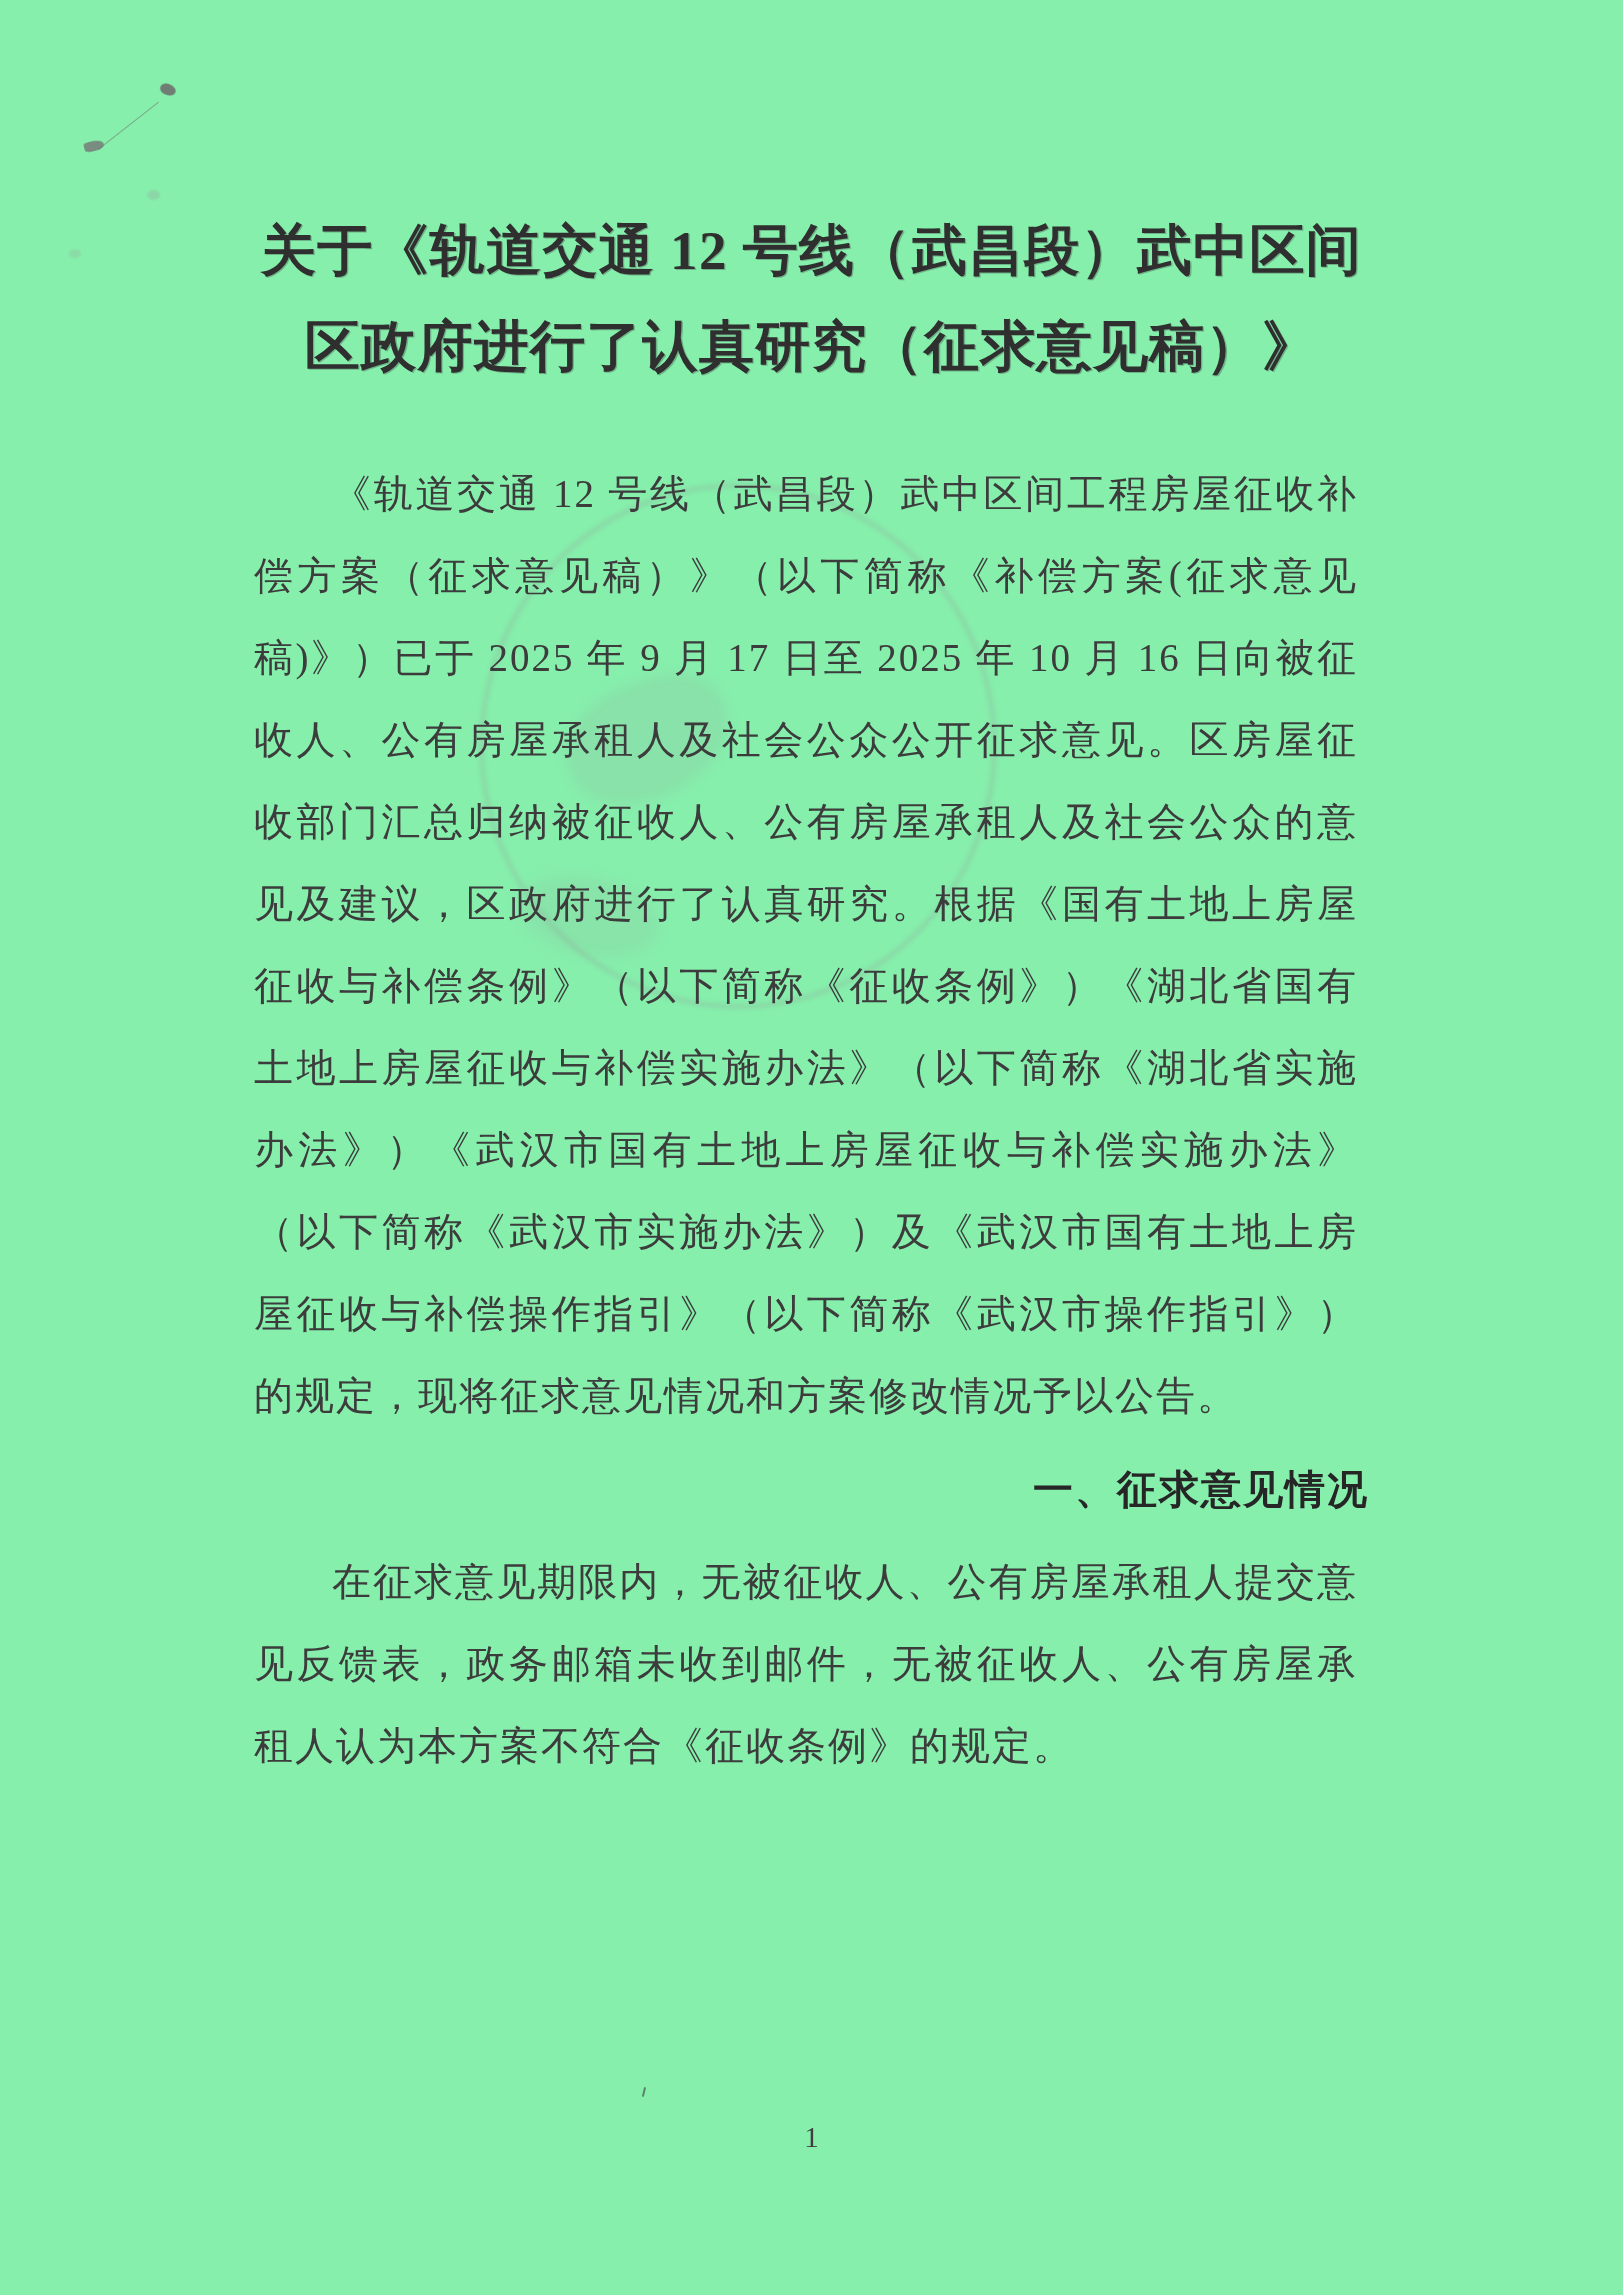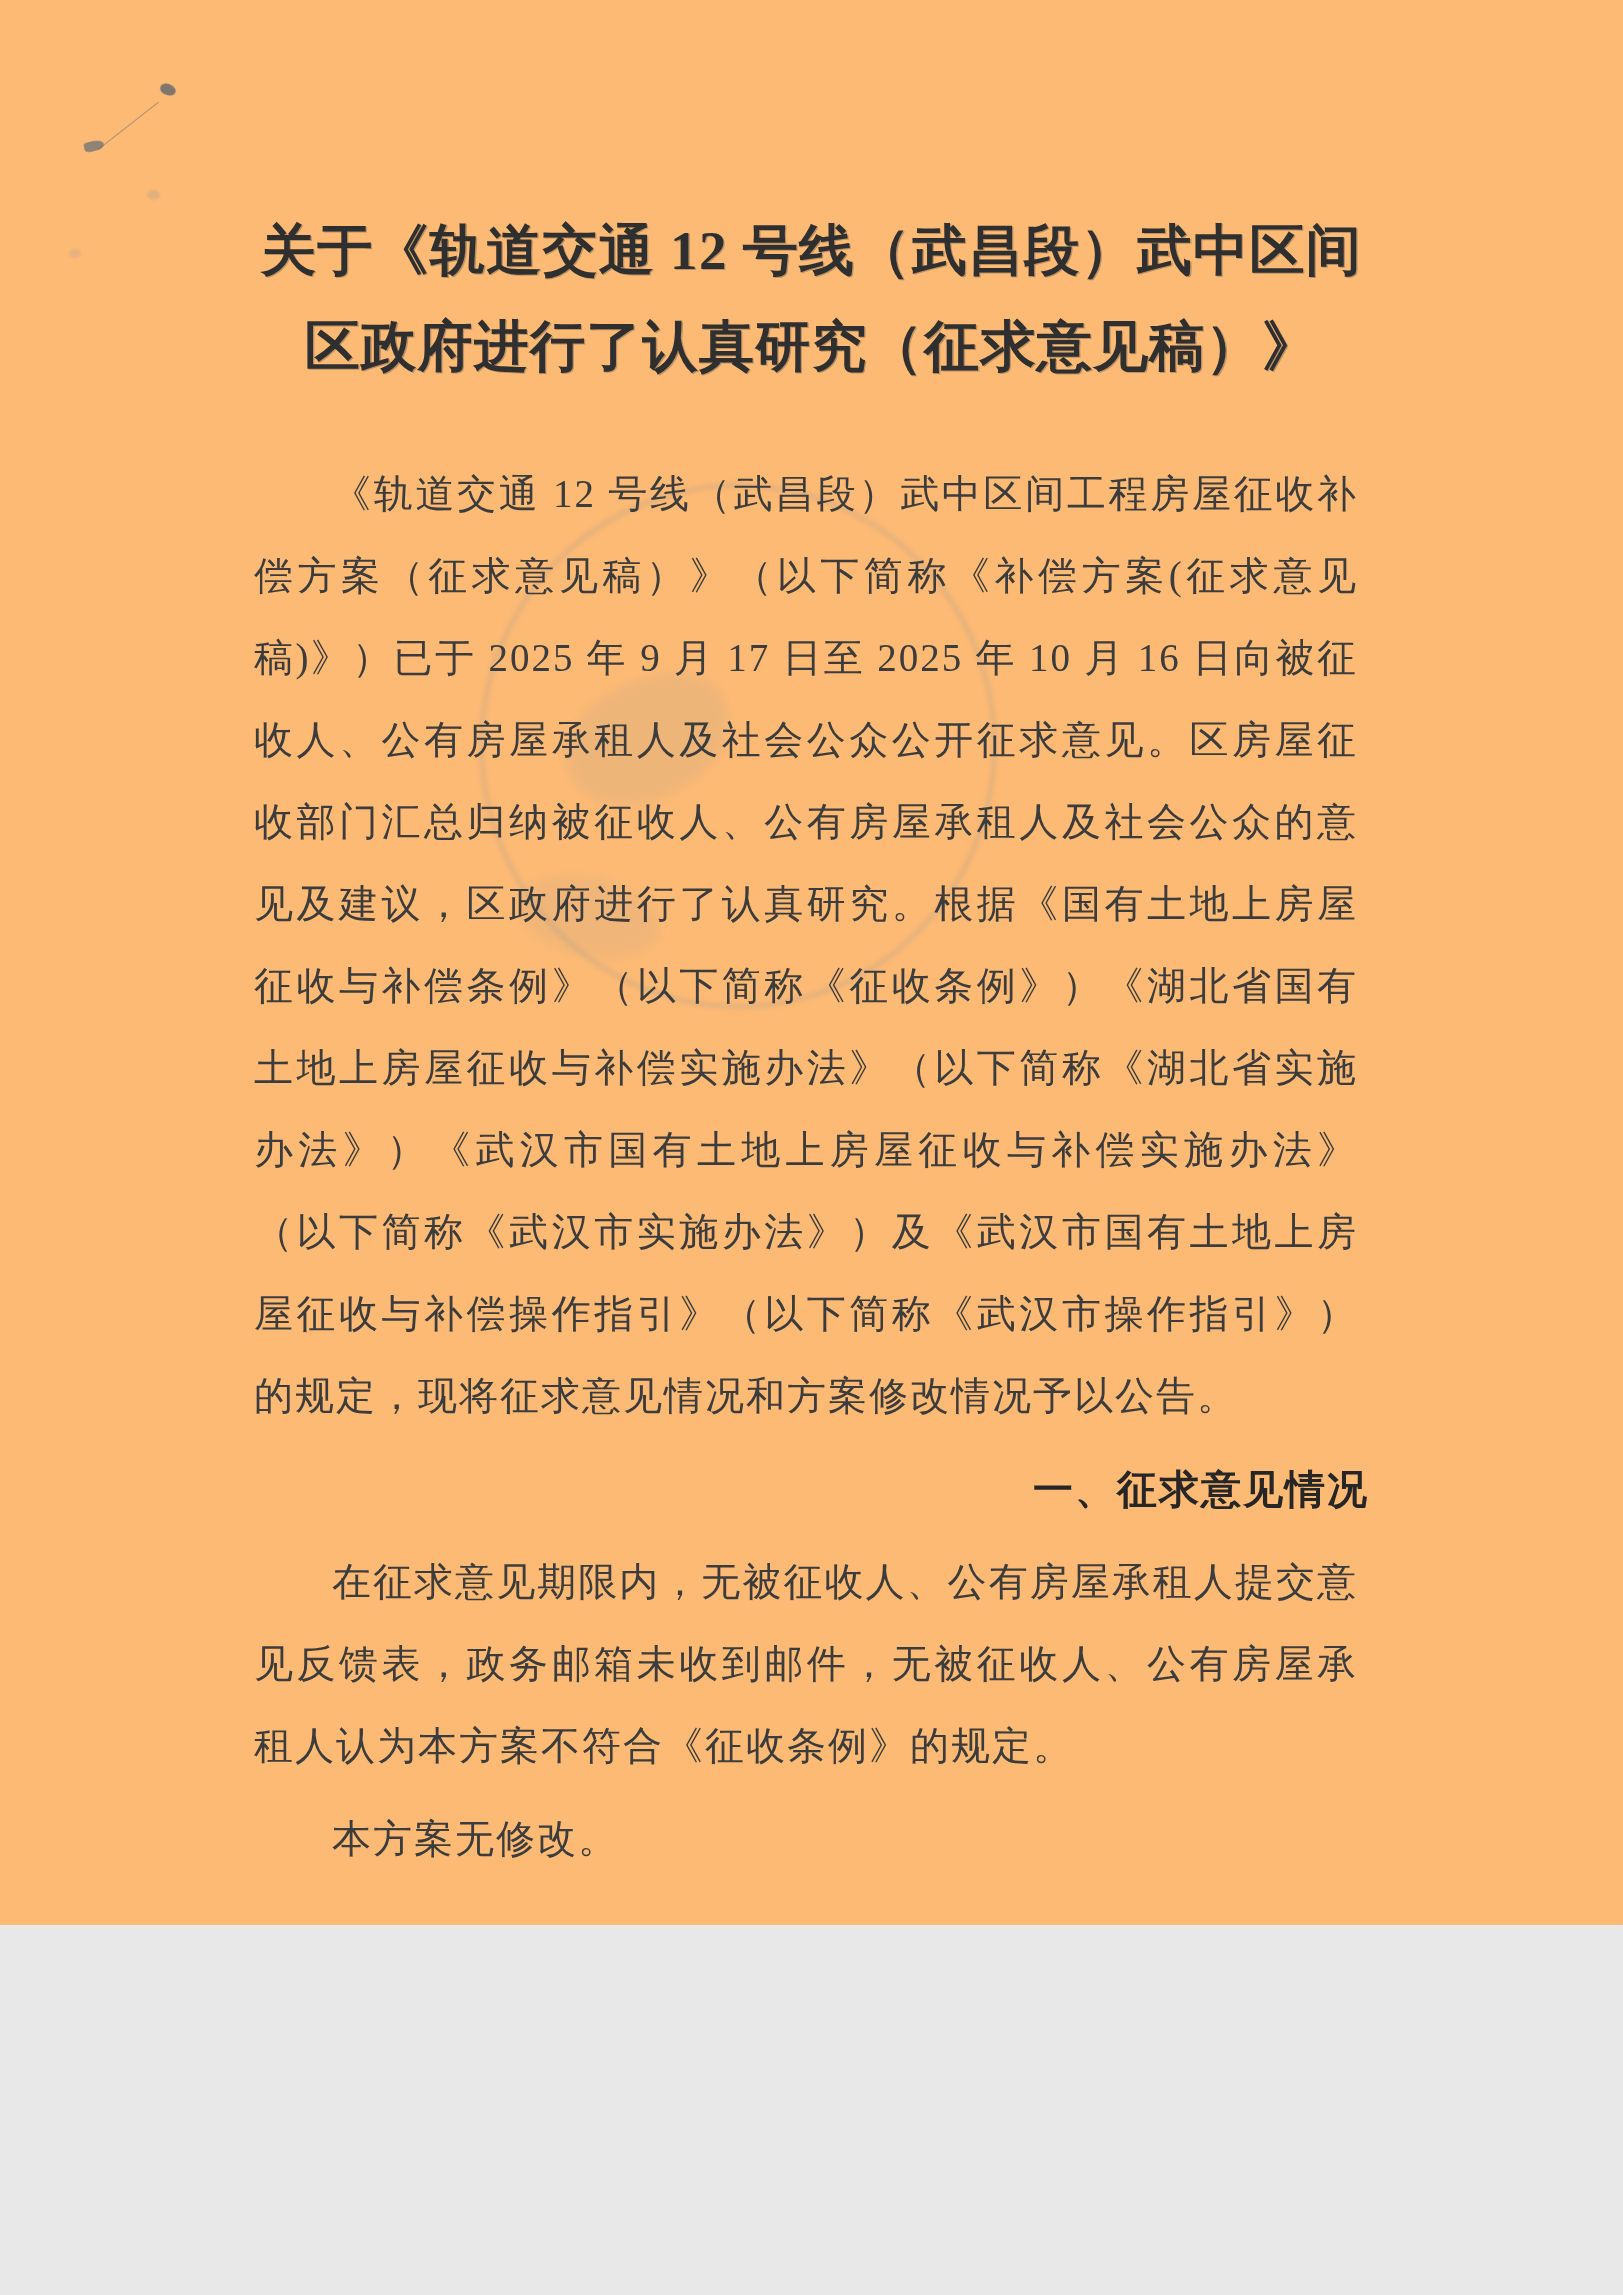--- a/index.html
+++ b/index.html
@@ -3,23 +3,23 @@
 <meta charset="utf-8">
 <style>
   html, body {
     margin: 0;
     padding: 0;
     background: #e8e8e8;
   }
   .page {
     position: relative;
     width: 1623px;
-    height: 1925px;
+    height: 2295px;
     margin: 0 auto;
-    background: #fdba74;
+    background: #86efac;
     overflow: hidden;
     font-family: "Liberation Serif", "DejaVu Serif", serif;
   }
 
   
   .artifact { position: absolute; pointer-events: none; }
   .artifact-blob-1 {
     left: 160px; top: 84px; width: 15.7px; height: 11px;
     background: #6b6b6b; border-radius: 45% 55% 50% 50%;
     transform: rotate(18deg); opacity: .85; filter: blur(0.3px);
@@ -160,19 +160,18 @@
 
   <h1 class="title-block">
     <span class="title-line">关于《轨道交通 12 号线（武昌段）武中区间</span>
     <span class="title-line">区政府进行了认真研究（征求意见稿）》</span>
   </h1>
 
   <div class="content">
     <p class="para">《轨道交通 12 号线（武昌段）武中区间工程房屋征收补偿方案（征求意见稿）》（以下简称《补偿方案(征求意见稿)》）已于 2025 年 9 月 17 日至 2025 年 10 月 16 日向被征收人、公有房屋承租人及社会公众公开征求意见。区房屋征收部门汇总归纳被征收人、公有房屋承租人及社会公众的意见及建议，区政府进行了认真研究。根据《国有土地上房屋征收与补偿条例》（以下简称《征收条例》）《湖北省国有土地上房屋征收与补偿实施办法》（以下简称《湖北省实施办法》）《武汉市国有土地上房屋征收与补偿实施办法》（以下简称《武汉市实施办法》）及《武汉市国有土地上房屋征收与补偿操作指引》（以下简称《武汉市操作指引》）的规定，现将征求意见情况和方案修改情况予以公告。</p>
     <p class="heading">一、征求意见情况</p>
     <p class="para">在征求意见期限内，无被征收人、公有房屋承租人提交意见反馈表，政务邮箱未收到邮件，无被征收人、公有房屋承租人认为本方案不符合《征收条例》的规定。</p>
-    <p class="para">本方案无修改。</p>
   </div>
 
   <div class="page-number">1</div>
 
 </div>
 
 
 </body></html>

